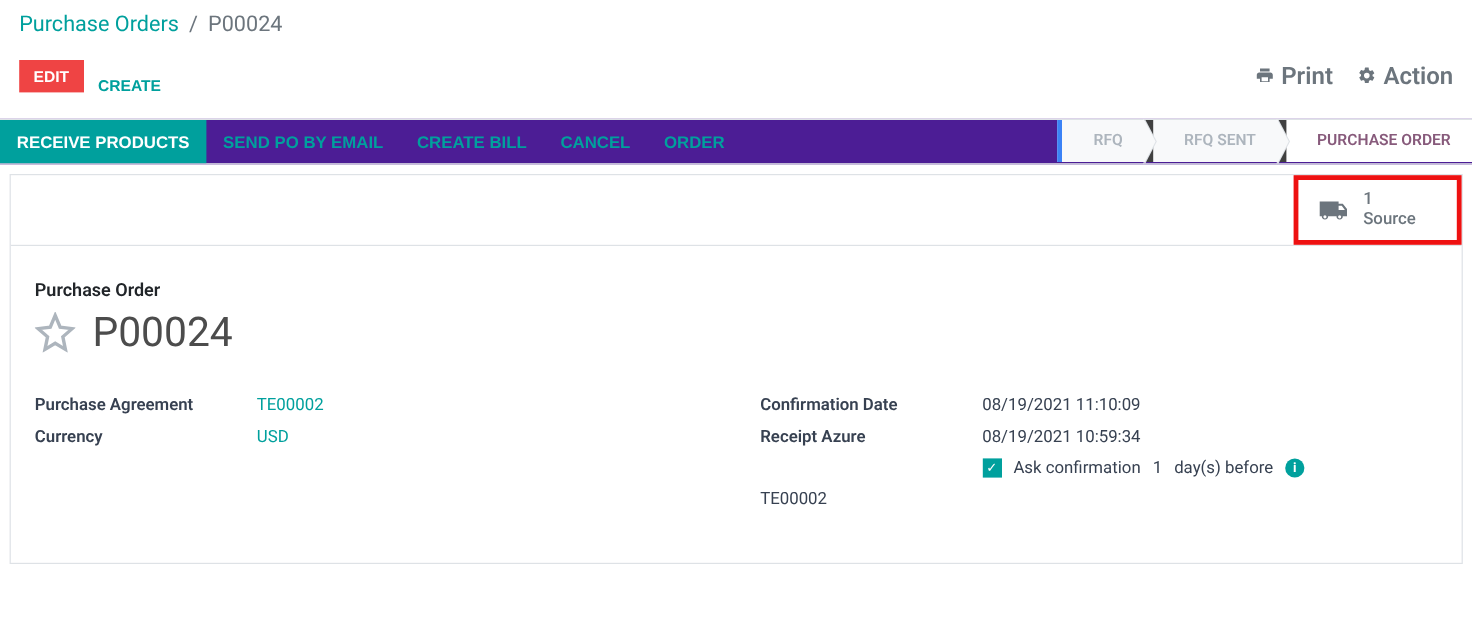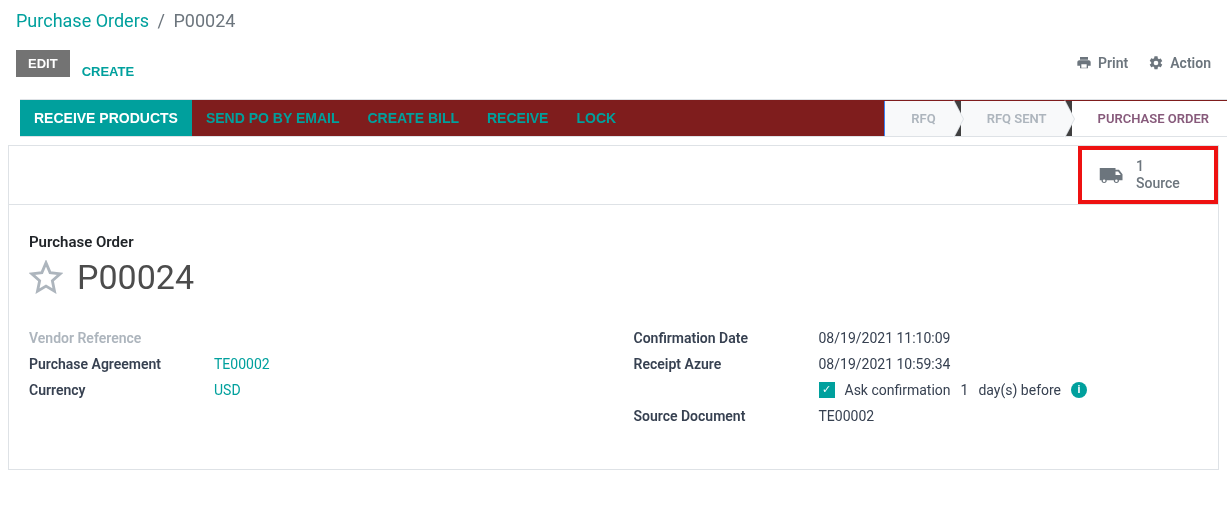--- a/index.html
+++ b/index.html
@@ -4,32 +4,32 @@
 <style>
 * { box-sizing: border-box; margin: 0; padding: 0; }
 body { font-family: -apple-system, BlinkMacSystemFont, "Segoe UI", Roboto, Helvetica, Arial, sans-serif; background: #fff; color: #374151; width: 1227px; }
 
 .breadcrumb { padding: 10px 16px 6px 16px; font-size: 18px; }
 .breadcrumb-link { color: #00A09D; text-decoration: none; margin-top: 46px; }
 .breadcrumb-sep { color: #6c757d; margin: 0 4px; }
 .breadcrumb-current { color: #6c757d; }
 
 .toolbar-row { display: flex; align-items: center; padding: 4px 16px 14px 16px; }
-.btn-primary { background: #737373; color: #fff; border: none; padding: 6px 12px; font-weight: 600; font-size: 13px; cursor: pointer; }
+.btn-primary { background: #ef4444; color: #fff; border: none; padding: 6px 12px; font-weight: 600; font-size: 13px; cursor: pointer; }
 .btn-link { background: none; border: none; color: #00A09D; font-weight: 600; font-size: 13px; padding: 6px 12px; cursor: pointer; margin-top: 17px; }
-.toolbar-right { margin-left: auto; display: flex; gap: 20px; align-items: flex-start; color: #6c757d; font-weight: 600; font-size: 14px; }
+.toolbar-right { margin-left: auto; display: flex; gap: 20px; align-items: flex-start; color: #6c757d; font-weight: 600; font-size: 20px; }
 .toolbar-right-item { display: flex; align-items: center; gap: 6px; cursor: pointer; }
 
-.status-bar { display: flex; align-items: flex-end; border-top: 1px solid #dee2e6; border-bottom: 1px solid #dee2e6; background: #7f1d1d; margin-left: 20px; }
+.status-bar { display: flex; align-items: flex-start; border-top: 1px solid #dee2e6; border-bottom: 1px solid #dee2e6; background: #4c1d95; }
 .status-action { padding: 10px 14px; font-weight: 700; font-size: 14px; color: #00A09D; background: none; border: none; cursor: pointer; }
 .status-action.primary { background: #00A09D; color: #fff; }
 .status-spacer { flex: 1; }
 .status-steps { display: flex; align-items: stretch; }
 .status-step { position: relative; padding: 10px 18px 10px 26px; font-size: 13px; font-weight: 600; color: #adb5bd; background: #f8f9fa; border-left: 7px solid #404040; display: flex; align-items: center; }
-.status-step:first-child { border-left: 1px solid #3b82f6; }
+.status-step:first-child { border-left: 4px solid #3b82f6; }
 .status-step::after { content: ""; position: absolute; right: -9px; top: 50%; transform: translateY(-50%); width: 0; height: 0; border-top: 19px solid transparent; border-bottom: 19px solid transparent; border-left: 10px solid #f8f9fa; z-index: 2; }
 .status-step::before { content: ""; position: absolute; right: -10px; top: 50%; transform: translateY(-50%); width: 0; height: 0; border-top: 19px solid transparent; border-bottom: 19px solid transparent; border-left: 10px solid #dee2e6; z-index: 1; }
 .status-step.active { background: #fff; color: #875A7B; }
 .status-step.active::after { border-left-color: #fff; }
 .status-step:last-child::after, .status-step:last-child::before { display: none; }
 
 .form-sheet { margin: 8px 8px 0 8px; border: 1px solid #dee2e6; background: #fff; }
 .stat-row { display: flex; justify-content: flex-end; border-bottom: 1px solid #dee2e6; }
 .stat-btn { display: flex; align-items: center; gap: 10px; padding: 8px 16px; border: 4px solid #e11; min-width: 140px; cursor: pointer; color: #6c757d; }
 .stat-text { display: flex; flex-direction: column; line-height: 1.2; font-size: 14px; font-weight: 500; }
@@ -77,22 +77,22 @@
         </svg>
       <span>Action</span>
     </div>
   </div>
 </div>
 
 <div class="status-bar">
   <button class="status-action primary">RECEIVE PRODUCTS</button>
   <button class="status-action">SEND PO BY EMAIL</button>
   <button class="status-action">CREATE BILL</button>
-  <button class="status-action">RECEIVE</button>
-  <button class="status-action">LOCK</button>
+  <button class="status-action">CANCEL</button>
+  <button class="status-action">ORDER</button>
   <div class="status-spacer"></div>
   <div class="status-steps">
     <div class="status-step">RFQ</div>
     <div class="status-step">RFQ SENT</div>
     <div class="status-step active">PURCHASE ORDER</div>
   </div>
 </div>
 
 <div class="form-sheet">
   <div class="stat-row">
@@ -112,24 +112,20 @@
     <div class="record-title">
       <svg width="34" height="34" viewBox="0 0 24 24" fill="none" stroke="#adb5bd" stroke-width="2">
           <path d="M12 2l2.9 6.9L22 9.8l-5.5 4.8L18 22l-6-3.6L6 22l1.5-7.4L2 9.8l7.1-.9L12 2z"></path>
         </svg>
       <span class="record-name">P00024</span>
     </div>
 
     <div class="fields-grid">
       <div class="fields-col">
         <div class="field-row">
-          <div class="field-label muted">Vendor Reference</div>
-          <div class="field-value"></div>
-        </div>
-        <div class="field-row">
           <div class="field-label">Purchase Agreement</div>
           <div class="field-value link">TE00002</div>
         </div>
         <div class="field-row">
           <div class="field-label">Currency</div>
           <div class="field-value link">USD</div>
         </div>
       </div>
 
       <div class="fields-col">
@@ -145,19 +141,18 @@
           <div class="field-label"></div>
           <div class="field-value check-row">
             <span class="checkbox-sq">✓</span>
             <span>Ask confirmation</span>
             <span>1</span>
             <span>day(s) before</span>
             <span class="info-circle">i</span>
           </div>
         </div>
         <div class="field-row">
-          <div class="field-label">Source Document</div>
           <div class="field-value">TE00002</div>
         </div>
       </div>
     </div>
   </div>
 </div>
 
 </body></html>

